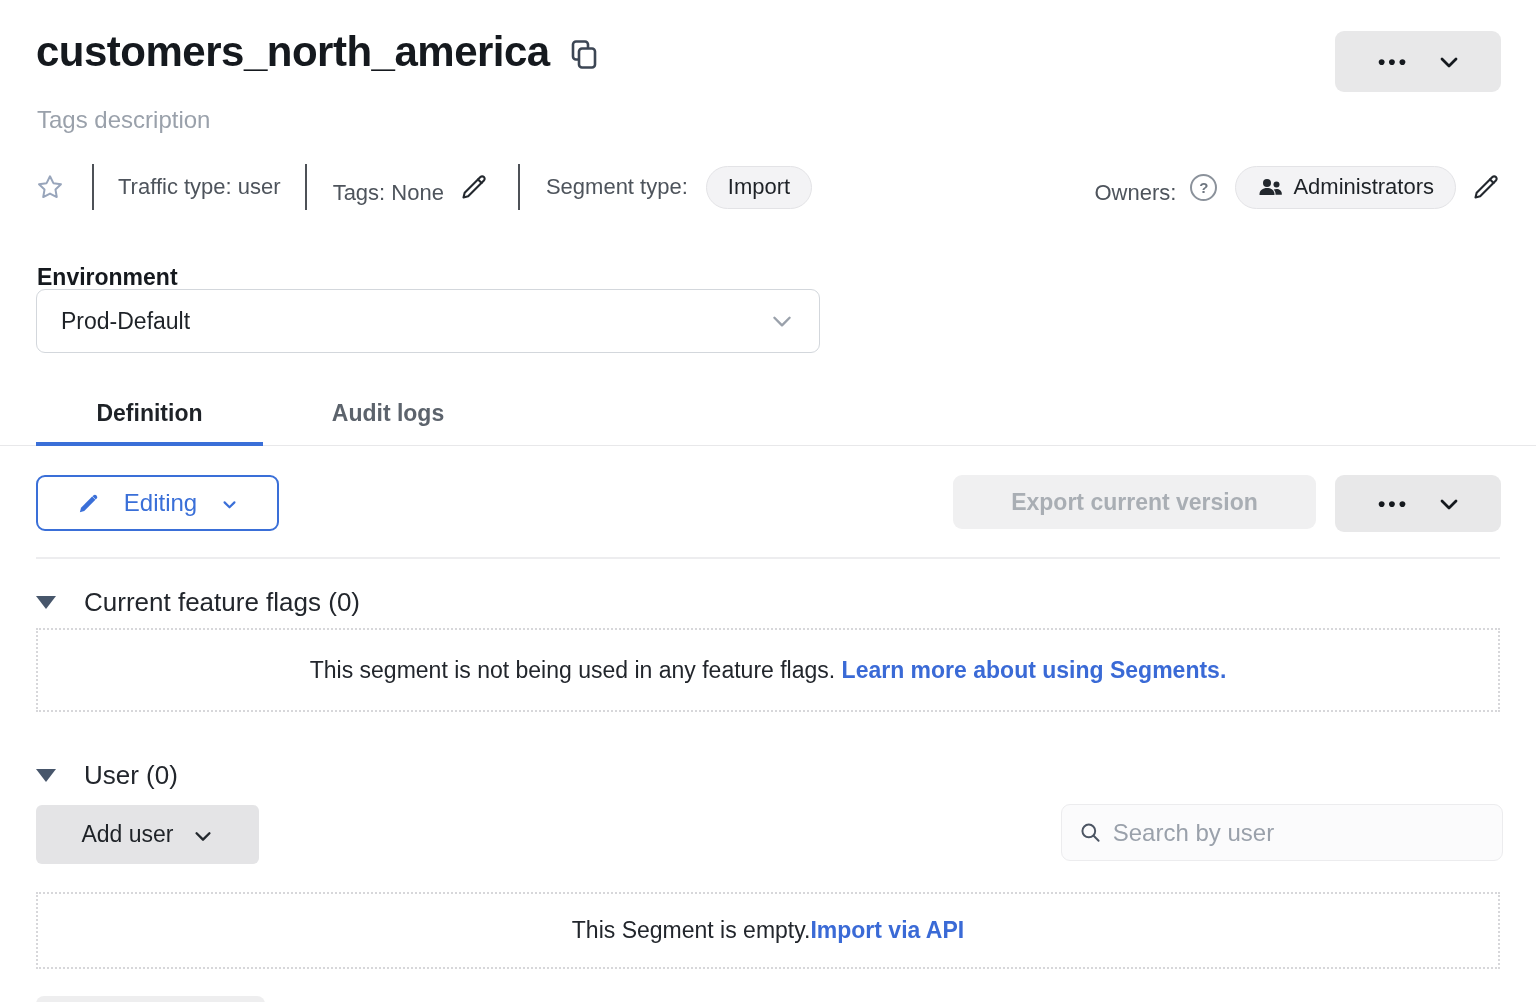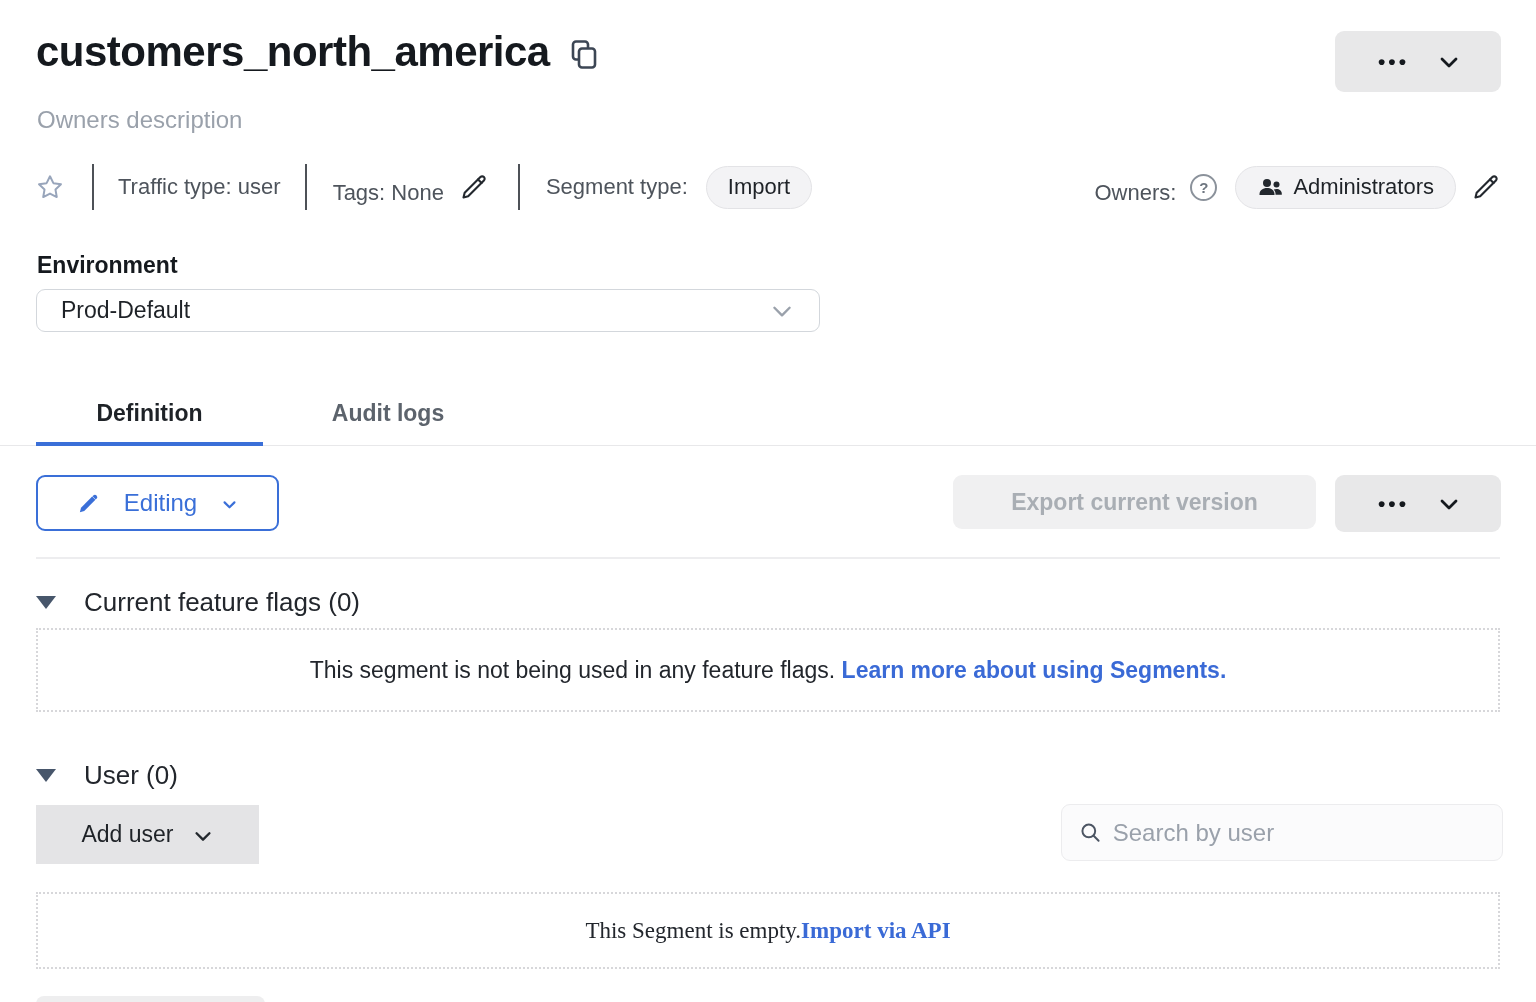--- a/index.html
+++ b/index.html
@@ -31,23 +31,23 @@
     border-radius:22px; padding:0 21px; height:43px; font-size:22px; color:#1e2227;
   }
   .help-circle {
     width:27px; height:27px; border:2px solid #8b929b; border-radius:50%;
     display:flex; align-items:center; justify-content:center;
     font-size:15px; color:#6e7680; font-weight:600; cursor:pointer;
   }
   .icon-btn { display:flex; align-items:center; cursor:pointer; }
 
   
-  .env-label { position:absolute; left:37px; top:252px; font-size:23px; font-weight:700; color:#15191e; }
+  .env-label { position:absolute; left:37px; top:264px; font-size:23px; font-weight:700; color:#15191e; }
   .env-select {
-    position:absolute; left:36px; top:289px; width:784px; height:43px;
+    position:absolute; left:36px; top:289px; width:784px; height:64px;
     border:1px solid #d3d7dc; border-radius:9px; display:flex; align-items:center;
     justify-content:space-between; padding:0 24px; cursor:pointer; background:#fff;
   }
   .env-select .val { font-size:23px; color:#1e2227; }
 
   
   .tabs { position:absolute; left:0; top:381px; width:1536px; height:65px; border-bottom:1px solid #e8e8ea; }
   .tab { position:absolute; top:0; height:64px; display:flex; align-items:center; justify-content:center; cursor:pointer; }
   .tab.def { left:36px; width:227px; font-size:23px; font-weight:700; color:#1e2227; }
   .tab.audit { left:263px; width:250px; font-size:23px; font-weight:600; color:#5c636c; }
@@ -74,28 +74,28 @@
   .section-head.flags { left:36px; top:587px; }
   .section-head.users { left:36px; top:760px; }
   .caret-down { width:0; height:0; border-left:10px solid transparent; border-right:10px solid transparent; border-top:13px solid #47566b; }
   .section-title { font-size:26px; color:#22262c; font-weight:400; }
 
   .dotted-box {
     position:absolute; left:36px; border:2px dotted #d7d7da;
     display:flex; align-items:center; justify-content:center; background:#fff;
   }
   .dotted-box.flags { top:628px; width:1464px; height:84px; }
-  .dotted-box.users { top:892px; width:1464px; height:77px;font-family:Liberation Serif, serif; }
+  .dotted-box.users { top:892px; width:1464px; height:77px; }
   .box-text { font-size:23px; color:#22262c; }
   .box-link { font-size:23px; font-weight:700; color:#3a6ad6; text-decoration:none; cursor:pointer; }
 
   
   .add-user-btn {
     position:absolute; left:36px; top:805px; width:223px; height:59px;
-    background:#e4e4e6; border-radius:0; display:flex; align-items:center; justify-content:center;
+    background:#e4e4e6; border-radius:6px; display:flex; align-items:center; justify-content:center;
     gap:18px; cursor:pointer;
   }
   .add-user-btn .lbl { font-size:23px; color:#1e2227; }
   .search-wrap {
     position:absolute; left:1061px; top:804px; width:442px; height:57px;
     background:#fbfbfc; border:1px solid #ececee; border-radius:9px;
     display:flex; align-items:center; padding:0 16px; gap:10px;
   }
   .search-wrap input {
     border:none; outline:none; background:transparent; width:100%;
@@ -122,21 +122,21 @@
     </div>
   </div>
 
   <div class="more-btn top">
     <span class="dots">•••</span>
     <svg width="24" height="24" viewBox="0 0 24 24" fill="none" stroke="#15191e" stroke-width="2.8" stroke-linecap="round" stroke-linejoin="round">
         <polyline points="5 9 12 16 19 9"></polyline>
       </svg>
   </div>
 
-  <div class="description">Owners description</div>
+  <div class="description">Tags description</div>
 
   <div class="meta-row">
     <span class="icon-btn" style="margin-right:28px;">
       <svg width="28" height="28" viewBox="0 0 24 24" fill="none" stroke="#98a5bb" stroke-width="1.7" stroke-linejoin="round">
         <path d="M12 2.8l2.9 5.9 6.5.9-4.7 4.6 1.1 6.4L12 17.6l-5.8 3 1.1-6.4L2.6 9.6l6.5-.9z"></path>
       </svg>
     </span>
     <span class="meta-sep"></span>
     <span class="meta-text" style="margin:0 24px 0 24px;">Traffic type: user</span>
     <span class="meta-sep"></span>

